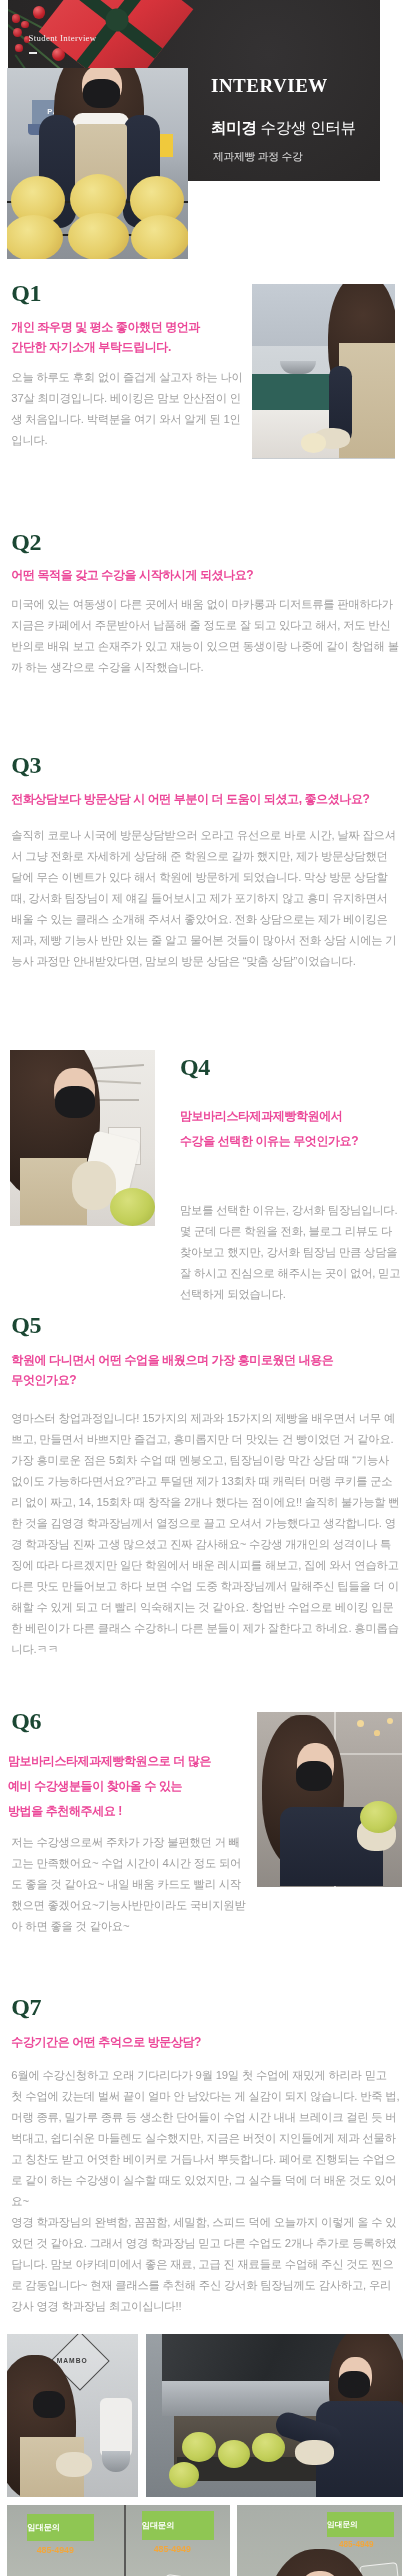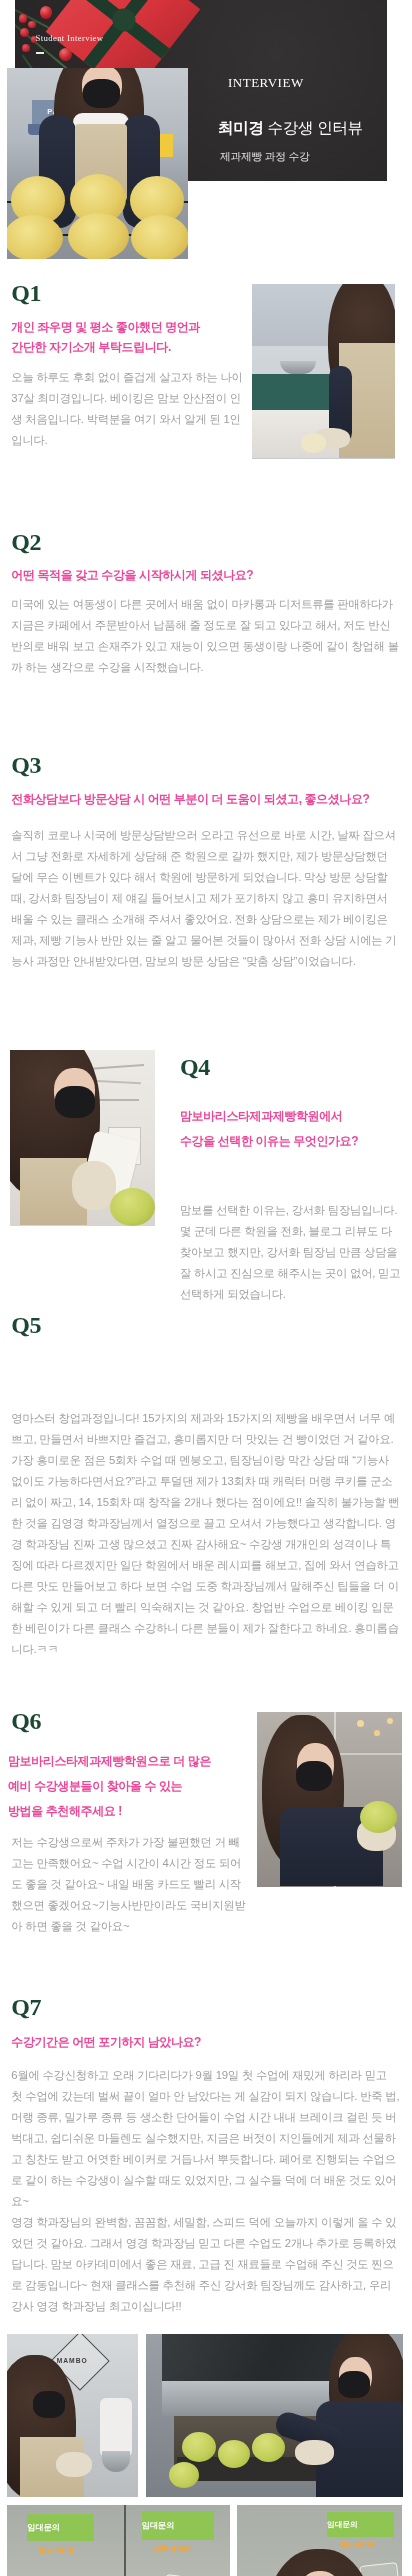--- a/index.html
+++ b/index.html
@@ -1,26 +1,26 @@
 <!DOCTYPE html>
 <html lang="ko" style="font-size:8.2px"><head>
 <meta charset="utf-8">
 <style>
   html,body{margin:0;padding:0;background:#ffffff;}
   .page{position:relative;width:412px;height:2823px;background:#ffffff;overflow:hidden;
         font-family:"Liberation Sans","DejaVu Sans",sans-serif;}
   .serif{font-family:"Liberation Serif","DejaVu Serif",serif;}
 
   
-  .hero{position:absolute;left:15px;top:0;width:372px;height:181px;background:
+  .hero{position:absolute;left:8px;top:0;width:372px;height:181px;background:
         radial-gradient(circle at 70% 30%, #343233 0%, #2b2929 55%, #272525 100%);overflow:hidden;}
 
   .kicker{position:absolute;left:20.6px;top:33px;font-size:8.8px;color:#f3f3f3;letter-spacing:0.3px;}
   .kicker-dash{position:absolute;left:21px;top:52px;width:7.7px;height:1.5px;background:#ececec;}
-  .hero-title{position:absolute;left:203px;top:75px;font-size:13px;font-weight:400;color:#ffffff;letter-spacing:0.5px;margin-left:10px;}
+  .hero-title{position:absolute;left:203px;top:75px;font-size:19px;font-weight:700;color:#ffffff;letter-spacing:0.5px;}
   .hero-sub{position:absolute;left:203px;top:118px;font-size:15.5px;color:#ffffff;letter-spacing:-0.3px;}
   .hero-sub .nm{font-weight:700;}
   .hero-course{position:absolute;left:205px;top:150px;font-size:10.8px;color:#e4e4e4;letter-spacing:-0.3px;}
 
   
   .needle{position:absolute;background:linear-gradient(90deg,#2c4a2e,#47693f);height:2.1px;border-radius:1px;}
   .berry{position:absolute;border-radius:50%;background:radial-gradient(circle at 35% 30%,#e4555c,#b01d27 70%);}
   .ball{position:absolute;border-radius:50%;background:radial-gradient(circle at 35% 28%,#ef6b6f,#c3232c 55%,#8f151d);}
   .gift{position:absolute;left:54px;top:-36px;width:108px;height:113px;transform:rotate(38deg);
         background:linear-gradient(105deg,#e0454b 0%,#d6333b 55%,#b52830 100%);}
@@ -143,20 +143,22 @@
     <div style="left:77px;top:85px;width:47px;height:64px;background:#f6f4ef;border-radius:6.2px;transform:rotate(14deg);box-shadow:0 1px 2.1px rgba(0,0,0,.18);"></div>
     <div class="glove" style="left:62px;top:111px;width:44px;height:49px;"></div>
     <div class="gbread" style="left:100px;top:138px;width:45px;height:38px;"></div>
   </div>
   <div class="qhead serif" style="left:180px;top:1054px;">Q4</div>
   <div class="question" style="left:180px;top:1104px;width:222px;line-height:25px;">맘보바리스타제과제빵학원에서
 수강을 선택한 이유는 무엇인가요?</div>
   <div class="answer" style="left:180px;top:1200px;width:224px;">맘보를 선택한 이유는, 강서화 팀장님입니다. 몇 군데 다른 학원을 전화, 블로그 리뷰도 다 찾아보고 했지만, 강서화 팀장님 만큼 상담을 잘 하시고 진심으로 해주시는 곳이 없어, 믿고 선택하게 되었습니다.</div>
 
   <div class="qhead serif" style="left:11.3px;top:1312px;">Q5</div>
+  <div class="question" style="left:11.3px;top:1351px;width:389px;">학원에 다니면서 어떤 수업을 배웠으며 가장 흥미로웠던 내용은
+무엇인가요?</div>
   <div class="answer" style="left:11.3px;top:1408px;width:389px;">영마스터 창업과정입니다! 15가지의 제과와 15가지의 제빵을 배우면서 너무 예쁘고, 만들면서 바쁘지만 즐겁고, 흥미롭지만 더 맛있는 건 빵이었던 거 같아요. 가장 흥미로운 점은 5회차 수업 때 멘붕오고, 팀장님이랑 막간 상담 때 “기능사 없이도 가능하다면서요?”라고 투덜댄 제가 13회차 때 캐릭터 머랭 쿠키를 군소리 없이 짜고, 14, 15회차 때 창작을 2개나 했다는 점이에요!! 솔직히 불가능할 뻔한 것을 김영경 학과장님께서 열정으로 끌고 오셔서 가능했다고 생각합니다. 영경 학과장님 진짜 고생 많으셨고 진짜 감사해요~ 수강생 개개인의 성격이나 특징에 따라 다르겠지만 일단 학원에서 배운 레시피를 해보고, 집에 와서 연습하고 다른 맛도 만들어보고 하다 보면 수업 도중 학과장님께서 말해주신 팁들을 더 이해할 수 있게 되고 더 빨리 익숙해지는 것 같아요. 창업반 수업으로 베이킹 입문한 베린이가 다른 클래스 수강하니 다른 분들이 제가 잘한다고 하네요. 흥미롭습니다.ㅋㅋ</div>
 
   <div class="qhead serif" style="left:11.3px;top:1708px;">Q6</div>
   <div class="question" style="left:8px;top:1749px;width:237px;line-height:25px;">맘보바리스타제과제빵학원으로 더 많은
 예비 수강생분들이 찾아올 수 있는
 방법을 추천해주세요 !</div>
   <div class="answer" style="left:11.3px;top:1832px;width:238px;">저는 수강생으로써 주차가 가장 불편했던 거 빼고는 만족했어요~ 수업 시간이 4시간 정도 되어도 좋을 것 같아요~ 내일 배움 카드도 빨리 시작했으면 좋겠어요~기능사반만이라도 국비지원받아 하면 좋을 것 같아요~</div>
 
   <div class="ph" style="left:257px;top:1712px;width:145px;height:175px;background:linear-gradient(180deg,#b7b1ab 0%,#a39d97 55%,#8f8a85 100%);">
     <div style="left:77px;top:0;width:1.5px;height:175px;background:#d8d4cf;"></div>
@@ -166,21 +168,21 @@
     <div style="left:130px;top:6.2px;width:6.2px;height:6.2px;border-radius:50%;background:#f2d89a;"></div>
     <div class="hair" style="left:5.2px;top:2.6px;width:82px;height:155px;"></div>
     <div class="skin" style="left:40px;top:31px;width:37px;height:44px;"></div>
     <div class="mask" style="left:39px;top:49px;width:36px;height:30px;"></div>
     <div class="navy" style="left:23px;top:95px;width:103px;height:79px;border-radius:13px 13px 0 0;"></div>
     <div class="glove" style="left:100px;top:106px;width:39px;height:33px;"></div>
     <div class="gbread" style="left:103px;top:89px;width:37px;height:32px;"></div>
   </div>
 
   <div class="qhead serif" style="left:11.3px;top:1994px;">Q7</div>
-  <div class="question" style="left:11.3px;top:2033px;width:389px;">수강기간은 어떤 포기하지 남았나요?</div>
+  <div class="question" style="left:11.3px;top:2033px;width:389px;">수강기간은 어떤 추억으로 방문상담?</div>
   <div class="answer" style="left:11.3px;top:2065px;width:389px;">6월에 수강신청하고 오래 기다리다가 9월 19일 첫 수업에 재밌게 하리라 믿고 첫 수업에 갔는데 벌써 끝이 얼마 안 남았다는 게 실감이 되지 않습니다. 반죽 법, 머랭 종류, 밀가루 종류 등 생소한 단어들이 수업 시간 내내 브레이크 걸린 듯 버벅대고, 쉽디쉬운 마들렌도 실수했지만, 지금은 버젓이 지인들에게 제과 선물하고 칭찬도 받고 어엿한 베이커로 거듭나서 뿌듯합니다. 페어로 진행되는 수업으로 같이 하는 수강생이 실수할 때도 있었지만, 그 실수들 덕에 더 배운 것도 있어요~
 영경 학과장님의 완벽함, 꼼꼼함, 세밀함, 스피드 덕에 오늘까지 이렇게 올 수 있었던 것 같아요. 그래서 영경 학과장님 믿고 다른 수업도 2개나 추가로 등록하였답니다. 맘보 아카데미에서 좋은 재료, 고급 진 재료들로 수업해 주신 것도 찐으로 감동입니다~ 현재 클래스를 추천해 주신 강서화 팀장님께도 감사하고, 우리 강사 영경 학과장님 최고이십니다!!</div>
 
   <div class="ph" style="left:6.7px;top:2334px;width:131px;height:163px;background:linear-gradient(180deg,#d6d9db 0%,#c6c9cc 55%,#babdbf 100%);">
     <div style="left:52px;top:6.2px;width:40px;height:40px;border:1.5px solid #4a4a4a;transform:rotate(45deg);background:rgba(255,255,255,.2);"></div>
     <span style="left:50px;top:23px;font-size:6.7px;font-weight:700;color:#3f3f3f;letter-spacing:1px;">MAMBO</span>
     <div class="hair" style="left:-13px;top:20.6px;width:82px;height:144px;"></div>
     <div class="mask" style="left:26px;top:57px;width:32px;height:27px;"></div>
     <div class="apron" style="left:13px;top:103px;width:64px;height:60px;"></div>
     <div style="left:93px;top:64px;width:32px;height:59px;background:#efeeec;border-radius:6.2px;"></div>

